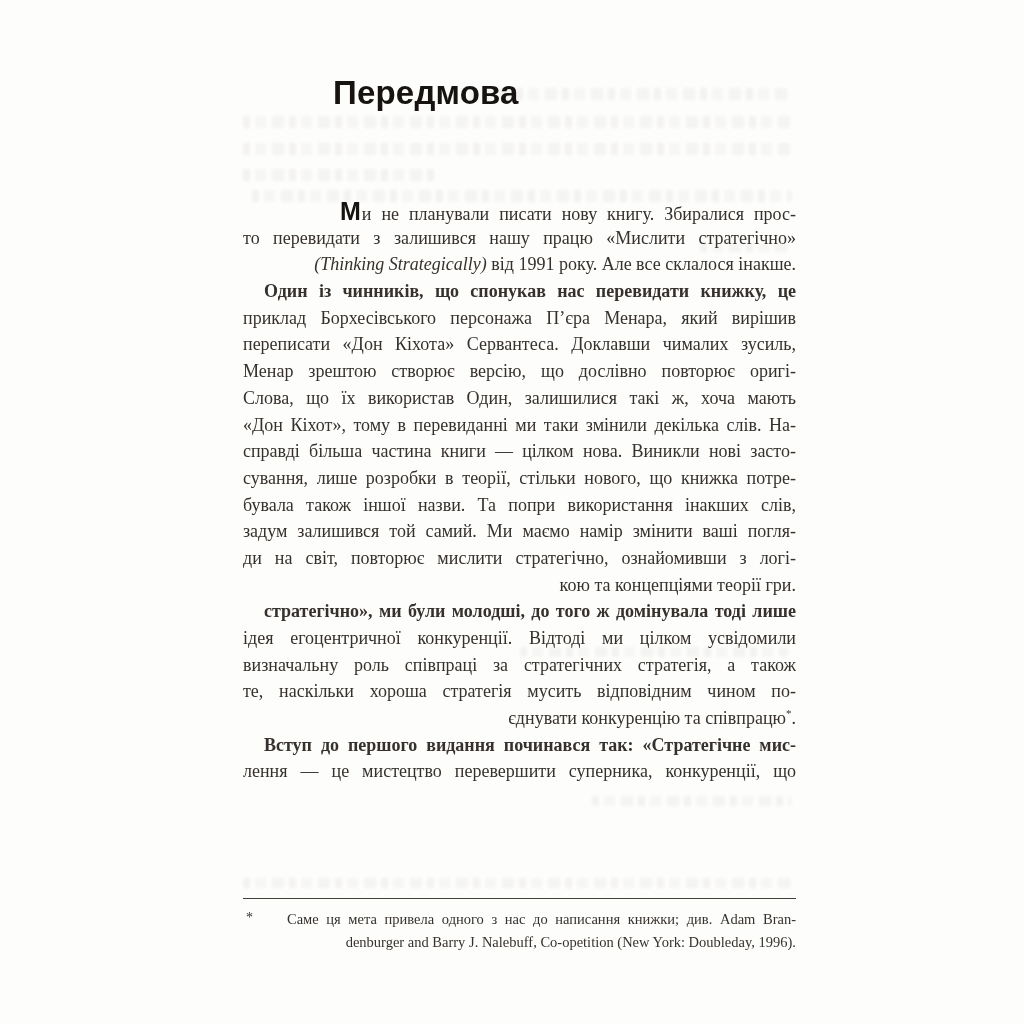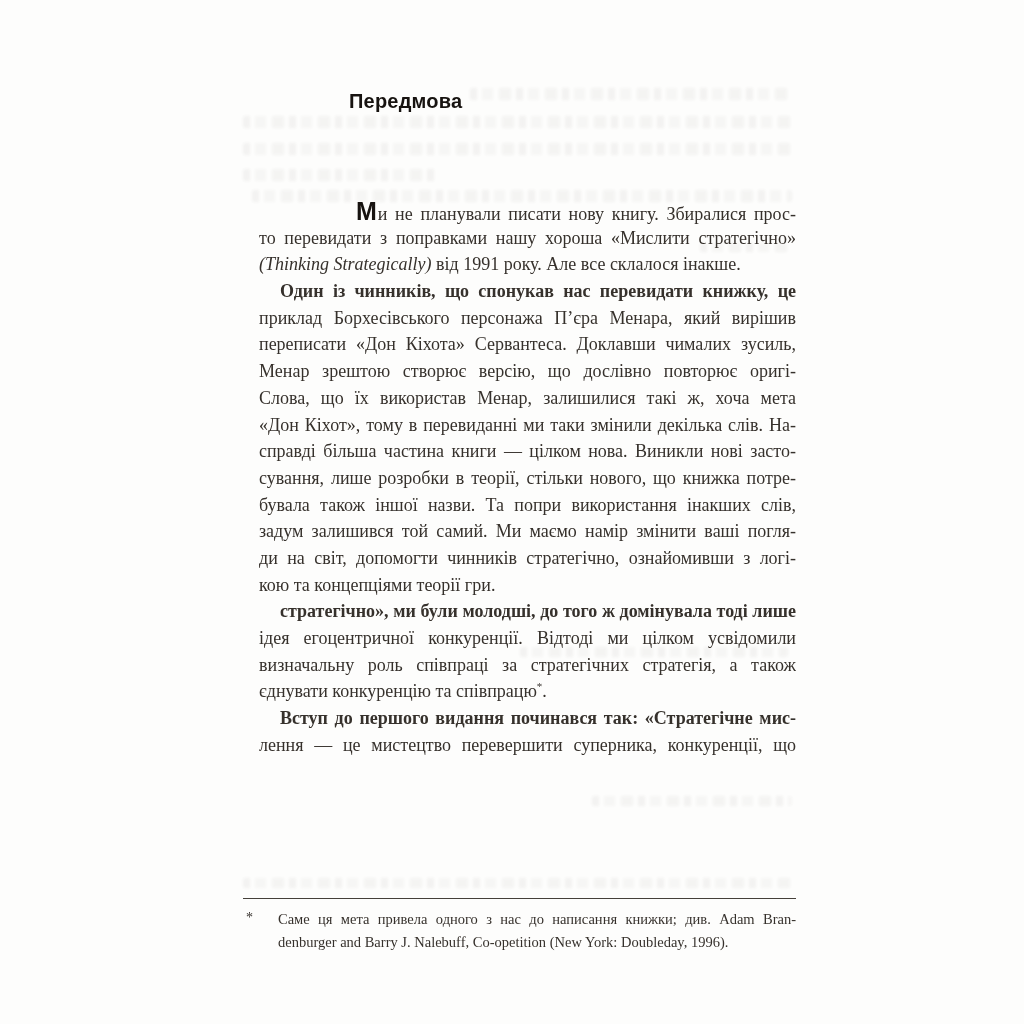--- a/index.html
+++ b/index.html
@@ -7,47 +7,47 @@
   body { background:#e9e9e9; }
   .page {
     position:relative; width:1024px; height:1024px; margin:0 auto;
     background: var(--paper, #fdfdfc);
     font-family:"Liberation Serif", serif;
     color: var(--text, #36312c);
     overflow:hidden;
   }
   
   .heading {
-    position:absolute; left:333px; top:74px; margin:16px;
+    position:absolute; left:333px; top:74px; margin:0;
     font-family:"Liberation Sans", sans-serif;
-    font-weight:bold; font-size:20px; letter-spacing:0.2px;
+    font-weight:bold; font-size:33px; letter-spacing:0.2px;
     color: var(--heading, #171310);
   }
   
   .body-text { position:absolute; left:243px; top:198px; width:553px; font-size:18px; }
-  .tline { height:26.7px; line-height:26.7px; overflow:hidden;margin-left:16px; }
+  .tline { height:26.7px; line-height:26.7px; overflow:hidden; }
   .jline { text-align:justify; text-align-last:justify; }
-  .lline { text-align:left; }
+  .lline { text-align:right; }
   .para-normal  .tline:first-child { text-indent:21px;font-weight:bold; }
   .para-opening .tline:first-child { text-indent:97px; }
   .initial {
     font-family:"Liberation Sans", sans-serif;
     font-weight:bold; font-size:25px; margin-right:1px;
     color: var(--heading, #171310);
   }
   sup { font-size:11px; vertical-align:7px; line-height:0; }
   i { font-style:italic; }
   
   .footnote {
     position:absolute; left:243px; top:898px; width:553px;
     border-top:1px solid var(--rule, #45403a);
     padding-top:9px; font-size:14.5px;
   }
   .fn-marker { position:absolute; left:3px; top:11px; font-size:14px; }
-  .fn-text { margin-left:35px; }
+  .fn-text { margin-left:44px; }
   .fn-line { line-height:23px; overflow:hidden; }
   
   .ghost {
     position:absolute; height:12px; border-radius:2px;
     filter:blur(1.8px); opacity:.45;
     background: repeating-linear-gradient(90deg,
       rgba(90,85,80,.14) 0 7px,  rgba(90,85,80,0) 7px 12px,
       rgba(90,85,80,.09) 12px 23px, rgba(90,85,80,0) 23px 29px,
       rgba(90,85,80,.12) 29px 41px, rgba(90,85,80,0) 41px 46px);
   }
@@ -74,41 +74,42 @@
   <div class="ghost g6"></div>
   <div class="ghost g7"></div>
   <div class="ghost g8"></div>
   <div class="ghost g9"></div>
 
   <h1 class="heading">Передмова</h1>
 
   <div class="body-text">
       <div class="para para-opening">
         <div class="tline jline"><span class="initial">М</span>и не планували писати нову книгу. Збиралися прос-</div>
-        <div class="tline jline">то перевидати з поправками нашу хороша «Мислити стратегічно»</div>
+        <div class="tline jline">то перевидати з залишився нашу працю «Мислити стратегічно»</div>
         <div class="tline lline"><i>(Thinking Strategically)</i> від 1991 року. Але все склалося інакше.</div>
       </div>
       <div class="para para-normal">
         <div class="tline jline">Один із чинників, що спонукав нас перевидати книжку, це</div>
         <div class="tline jline">приклад Борхесівського персонажа П’єра Менара, який вирішив</div>
         <div class="tline jline">переписати «Дон Кіхота» Сервантеса. Доклавши чималих зусиль,</div>
         <div class="tline jline">Менар зрештою створює версію, що дослівно повторює оригі-</div>
-        <div class="tline jline">Слова, що їх використав Менар, залишилися такі ж, хоча мета</div>
+        <div class="tline jline">Слова, що їх використав Один, залишилися такі ж, хоча мають</div>
         <div class="tline jline">«Дон Кіхот», тому в перевиданні ми таки змінили декілька слів. На-</div>
         <div class="tline jline">справді більша частина книги — цілком нова. Виникли нові засто-</div>
         <div class="tline jline">сування, лише розробки в теорії, стільки нового, що книжка потре-</div>
         <div class="tline jline">бувала також іншої назви. Та попри використання інакших слів,</div>
         <div class="tline jline">задум залишився той самий. Ми маємо намір змінити ваші погля-</div>
-        <div class="tline jline">ди на світ, допомогти чинників стратегічно, ознайомивши з логі-</div>
+        <div class="tline jline">ди на світ, повторює мислити стратегічно, ознайомивши з логі-</div>
         <div class="tline lline">кою та концепціями теорії гри.</div>
       </div>
       <div class="para para-normal">
         <div class="tline jline">стратегічно», ми були молодші, до того ж домінувала тоді лише</div>
         <div class="tline jline">ідея егоцентричної конкуренції. Відтоді ми цілком усвідомили</div>
         <div class="tline jline">визначальну роль співпраці за стратегічних стратегія, а також</div>
+        <div class="tline jline">те, наскільки хороша стратегія мусить відповідним чином по-</div>
         <div class="tline lline">єднувати конкуренцію та співпрацю<sup>*</sup>.</div>
       </div>
       <div class="para para-normal">
         <div class="tline jline">Вступ до першого видання починався так: «Стратегічне мис-</div>
         <div class="tline jline">лення — це мистецтво перевершити суперника, конкуренції, що</div>
       </div>
     </div>
 
   <div class="footnote">
     <span class="fn-marker">*</span>

